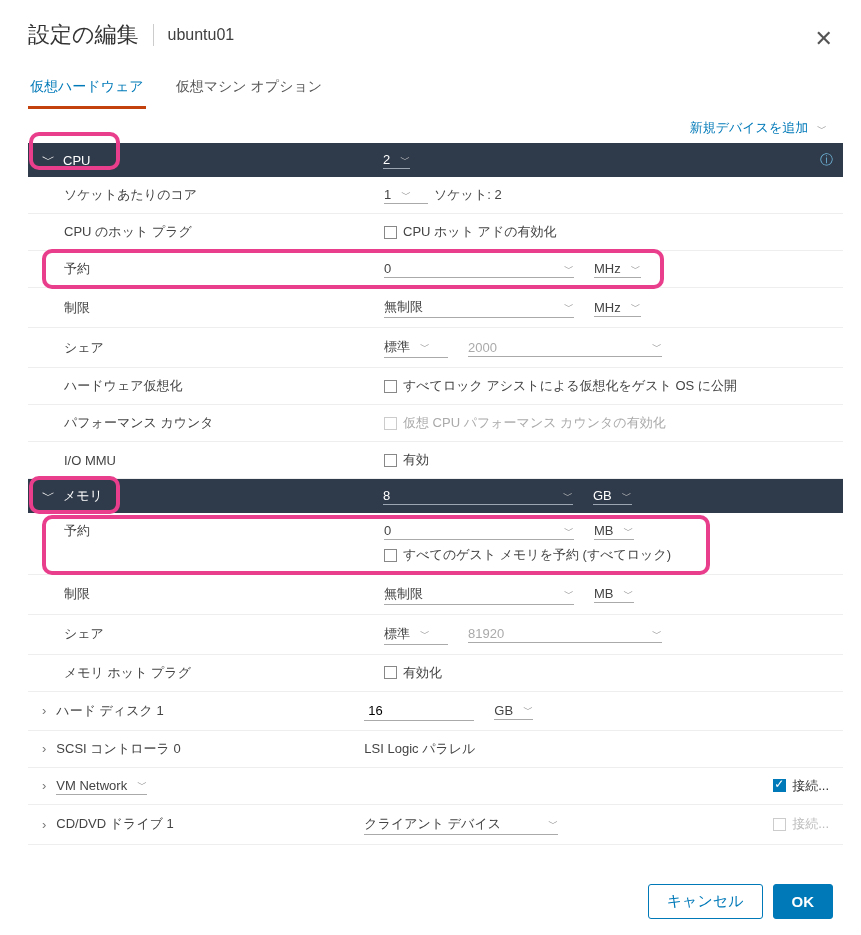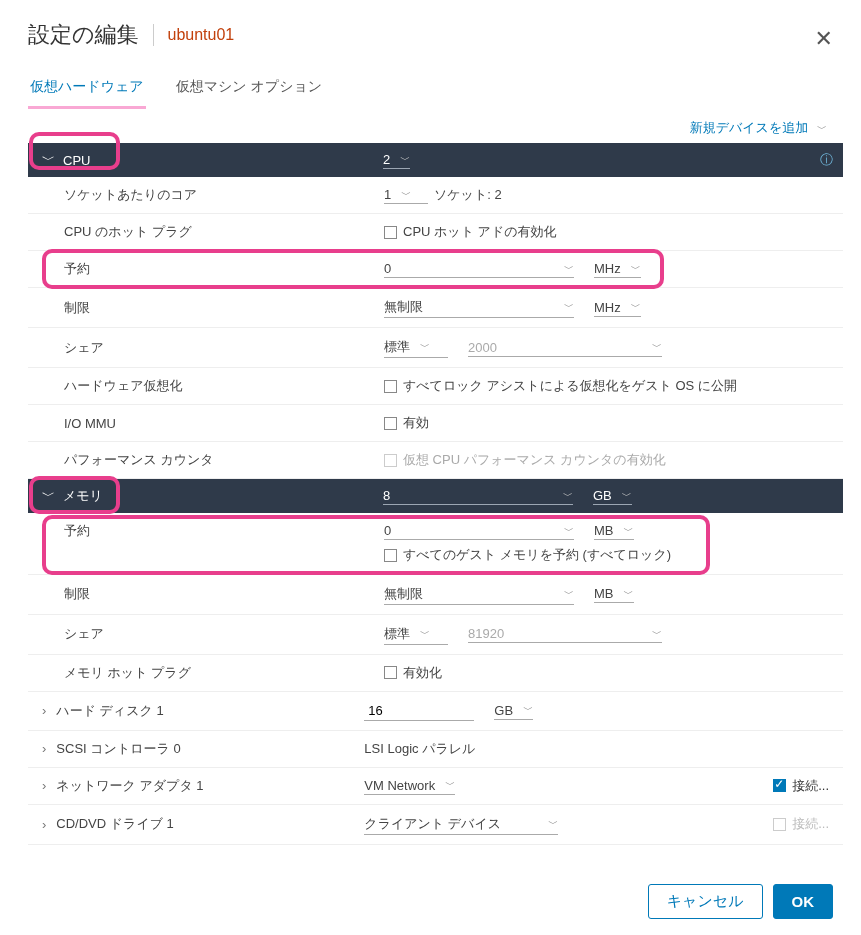--- a/index.html
+++ b/index.html
@@ -4,27 +4,27 @@
 <style>
 * { box-sizing: border-box; margin: 0; padding: 0; font-family: "Segoe UI", "Hiragino Sans", "Meiryo", sans-serif; }
 body { background: #fff; width: 861px; height: 935px; overflow: hidden; position: relative; }
 
 .modal { position: relative; width: 100%; height: 100%; display: flex; flex-direction: column; }
 
 
 .header { display: flex; align-items: center; padding: 20px 44px 8px 28px; }
 .title { font-size: 22px; color: #333; }
 .sep { width:1px; height:22px; background:#ccc; margin:0 14px; }
-.subtitle { font-size: 16px; color: #c2410c; }
+.subtitle { font-size: 16px; color: #404040; }
 .close-x { position: absolute; top: 26px; right: 28px; font-size: 22px; color: #555; cursor: pointer; }
 
 
 .tabs { display:flex; padding: 12px 28px 0 28px; border-bottom: none; }
 .tab { padding: 8px 2px 10px 2px; margin-right: 28px; font-size:14px; color:#555; cursor:pointer; }
-.tab.active { color:#0079b8; border-bottom: 3px solid #f9a8d4; font-weight:500; }
+.tab.active { color:#0079b8; border-bottom: 3px solid #c2410c; font-weight:500; }
 
 
 .add-link { text-align:right; padding: 10px 34px 6px 0; color:#0079b8; font-size:13px; }
 
 
 .scroll { overflow-y: auto; flex:1; margin: 0 8px 0 28px; padding-right: 10px;}
 .scroll::-webkit-scrollbar { width: 10px; }
 .scroll::-webkit-scrollbar-track { background:#e8e8e8; border-radius:5px;}
 .scroll::-webkit-scrollbar-thumb { background:#b5b5b5; border-radius:5px;}
 
@@ -154,32 +154,32 @@
 
     <div class="row sub">
       <span class="label">ハードウェア仮想化</span>
       <span class="chk">
           <span class="chkbox"></span>
           <span>すべてロック アシストによる仮想化をゲスト OS に公開</span>
         </span>
     </div>
 
     <div class="row sub">
+      <span class="label">パフォーマンス カウンタ</span>
+      <span class="chk disabled-text">
+          <span class="chkbox disabled"></span>
+          <span>仮想 CPU パフォーマンス カウンタの有効化</span>
+        </span>
+    </div>
+
+    <div class="row sub">
       <span class="label">I/O MMU</span>
       <span class="chk">
           <span class="chkbox"></span>
           <span>有効</span>
-        </span>
-    </div>
-
-    <div class="row sub">
-      <span class="label">パフォーマンス カウンタ</span>
-      <span class="chk disabled-text">
-          <span class="chkbox disabled"></span>
-          <span>仮想 CPU パフォーマンス カウンタの有効化</span>
         </span>
     </div>
 
     <div class="sec-head">
       <span class="chev">﹀</span>
       <span class="label">メモリ</span>
       <span class="selwrap" style="width:190px">
           <span>8</span>
           <span class="dd" style="margin-left:auto">﹀</span>
         </span>
@@ -259,21 +259,20 @@
     </div>
 
     <div class="row">
       <span class="collapsed-chev">›</span>
       <span class="label" style="flex-basis:308px">SCSI コントローラ 0</span>
       <span>LSI Logic パラレル</span>
     </div>
 
     <div class="row">
       <span class="collapsed-chev">›</span>
-      <span class="label" style="flex-basis:308px">ネットワーク アダプタ 1</span>
       <span class="selwrap">
           <span>VM Network</span>
           <span class="dd">﹀</span>
         </span>
       <span style="margin-left:auto" class="chk">
           <span class="chkbox checked"></span>
           <span class="connect-label">接続...</span>
         </span>
     </div>
 

